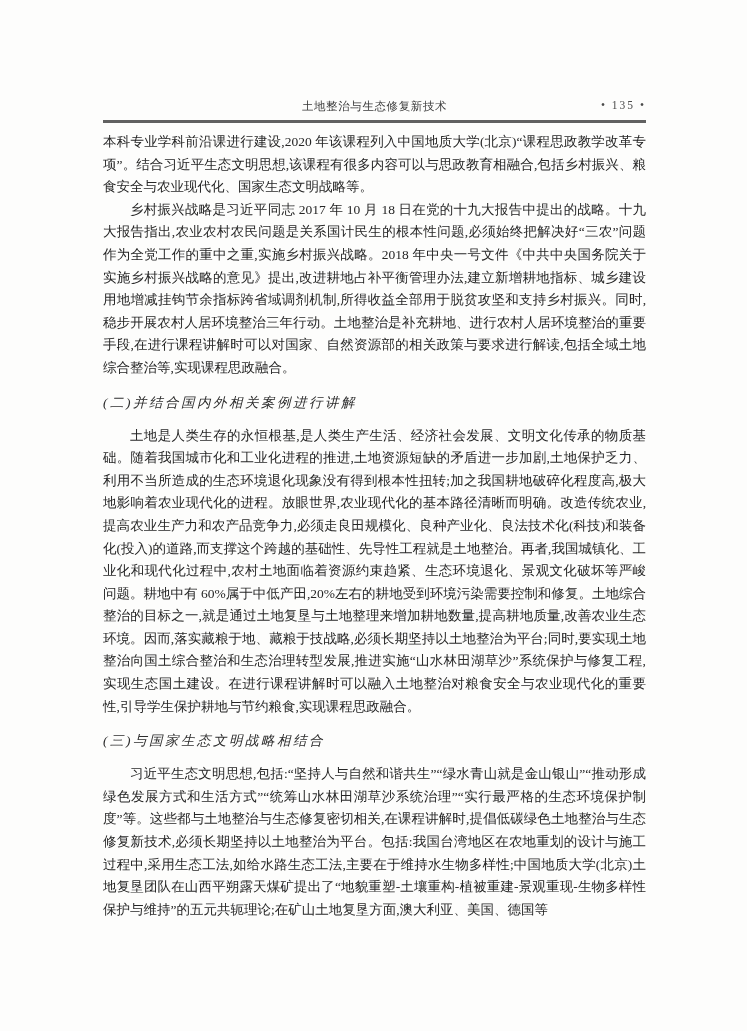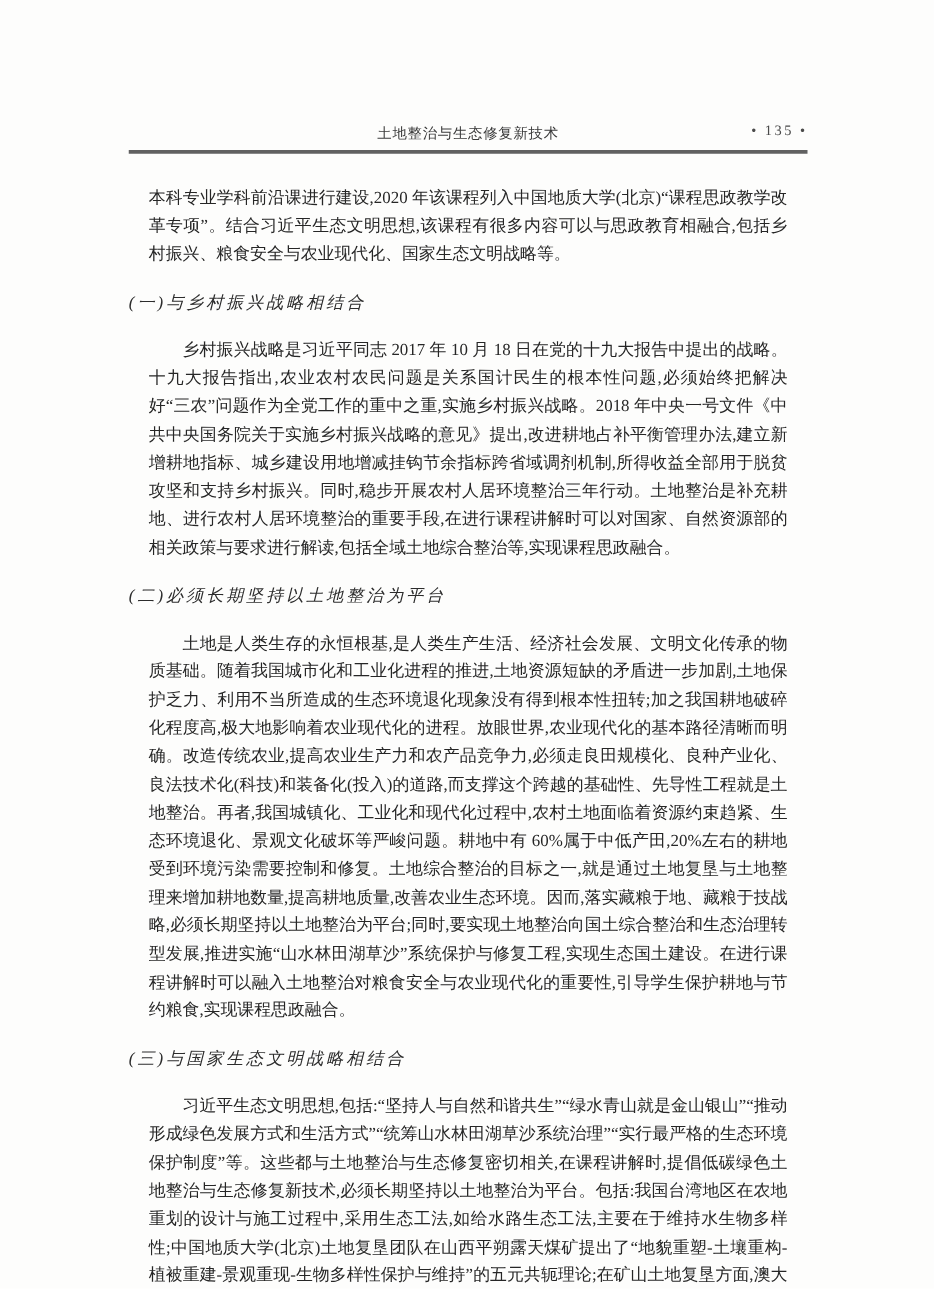--- a/index.html
+++ b/index.html
@@ -56,21 +56,21 @@
     position: absolute;
     top: 131px;
     left: 103px;
     width: 543px;
     font-size: 13.5px;
     line-height: 22.6px;
     text-align: justify;
     color: #262626;
   }
   .para {
-    margin: 16px;
+    margin: 0;
     text-indent: 2em;
   }
   .para.first {
     text-indent: 0;
   }
   .section-heading {
     margin: 12px 0 11px 0;
     font-size: 13.5px;
     font-weight: 400;
     font-style: italic;
@@ -88,25 +88,24 @@
     <span class="running-title">土地整治与生态修复新技术</span>
     <span class="page-number">• 135 •</span>
   </header>
 
   <div class="header-rule"></div>
 
   <main class="page-body">
 
     <p class="para first">本科专业学科前沿课进行建设,2020 年该课程列入中国地质大学(北京)“课程思政教学改革专项”。结合习近平生态文明思想,该课程有很多内容可以与思政教育相融合,包括乡村振兴、粮食安全与农业现代化、国家生态文明战略等。</p>
 
-    <h3 class="section-heading">(一)与乡村振兴战略相结合</h3>
 
     <p class="para">乡村振兴战略是习近平同志 2017 年 10 月 18 日在党的十九大报告中提出的战略。十九大报告指出,农业农村农民问题是关系国计民生的根本性问题,必须始终把解决好“三农”问题作为全党工作的重中之重,实施乡村振兴战略。2018 年中央一号文件《中共中央国务院关于实施乡村振兴战略的意见》提出,改进耕地占补平衡管理办法,建立新增耕地指标、城乡建设用地增减挂钩节余指标跨省域调剂机制,所得收益全部用于脱贫攻坚和支持乡村振兴。同时,稳步开展农村人居环境整治三年行动。土地整治是补充耕地、进行农村人居环境整治的重要手段,在进行课程讲解时可以对国家、自然资源部的相关政策与要求进行解读,包括全域土地综合整治等,实现课程思政融合。</p>
 
-    <h3 class="section-heading">(二)必须长期坚持以土地整治为平台</h3>
+    <h3 class="section-heading">(二)并结合国内外相关案例进行讲解</h3>
 
     <p class="para">土地是人类生存的永恒根基,是人类生产生活、经济社会发展、文明文化传承的物质基础。随着我国城市化和工业化进程的推进,土地资源短缺的矛盾进一步加剧,土地保护乏力、利用不当所造成的生态环境退化现象没有得到根本性扭转;加之我国耕地破碎化程度高,极大地影响着农业现代化的进程。放眼世界,农业现代化的基本路径清晰而明确。改造传统农业,提高农业生产力和农产品竞争力,必须走良田规模化、良种产业化、良法技术化(科技)和装备化(投入)的道路,而支撑这个跨越的基础性、先导性工程就是土地整治。再者,我国城镇化、工业化和现代化过程中,农村土地面临着资源约束趋紧、生态环境退化、景观文化破坏等严峻问题。耕地中有 60%属于中低产田,20%左右的耕地受到环境污染需要控制和修复。土地综合整治的目标之一,就是通过土地复垦与土地整理来增加耕地数量,提高耕地质量,改善农业生态环境。因而,落实藏粮于地、藏粮于技战略,必须长期坚持以土地整治为平台;同时,要实现土地整治向国土综合整治和生态治理转型发展,推进实施“山水林田湖草沙”系统保护与修复工程,实现生态国土建设。在进行课程讲解时可以融入土地整治对粮食安全与农业现代化的重要性,引导学生保护耕地与节约粮食,实现课程思政融合。</p>
 
     <h3 class="section-heading">(三)与国家生态文明战略相结合</h3>
 
     <p class="para">习近平生态文明思想,包括:“坚持人与自然和谐共生”“绿水青山就是金山银山”“推动形成绿色发展方式和生活方式”“统筹山水林田湖草沙系统治理”“实行最严格的生态环境保护制度”等。这些都与土地整治与生态修复密切相关,在课程讲解时,提倡低碳绿色土地整治与生态修复新技术,必须长期坚持以土地整治为平台。包括:我国台湾地区在农地重划的设计与施工过程中,采用生态工法,如给水路生态工法,主要在于维持水生物多样性;中国地质大学(北京)土地复垦团队在山西平朔露天煤矿提出了“地貌重塑-土壤重构-植被重建-景观重现-生物多样性保护与维持”的五元共轭理论;在矿山土地复垦方面,澳大利亚、美国、德国等</p>
 
   </main>
 
 </div>

